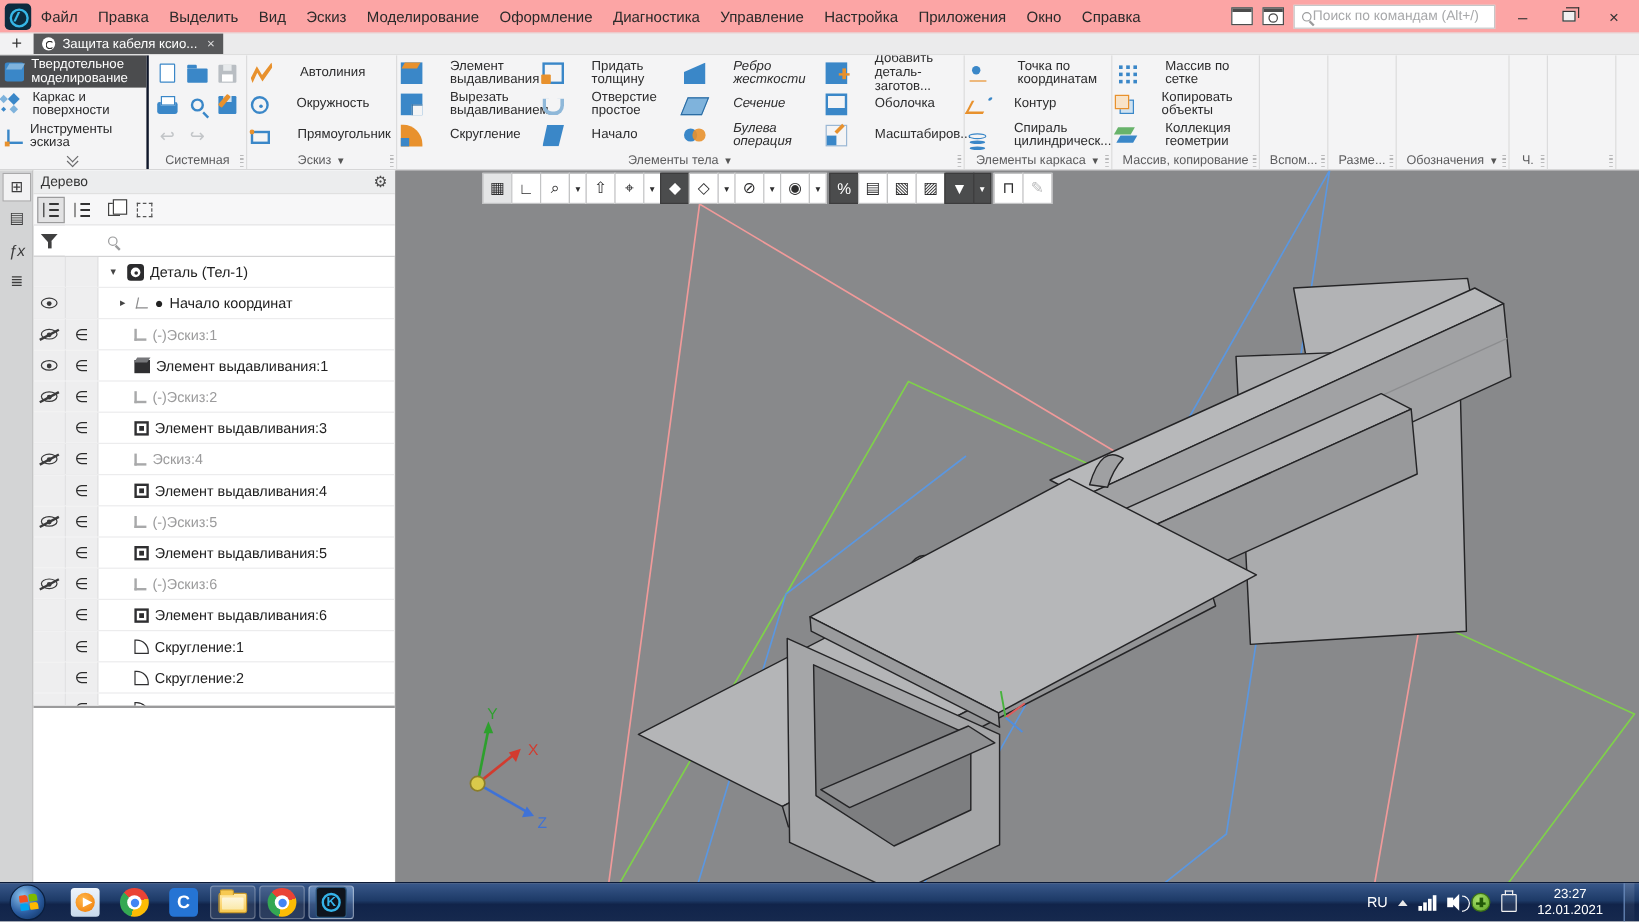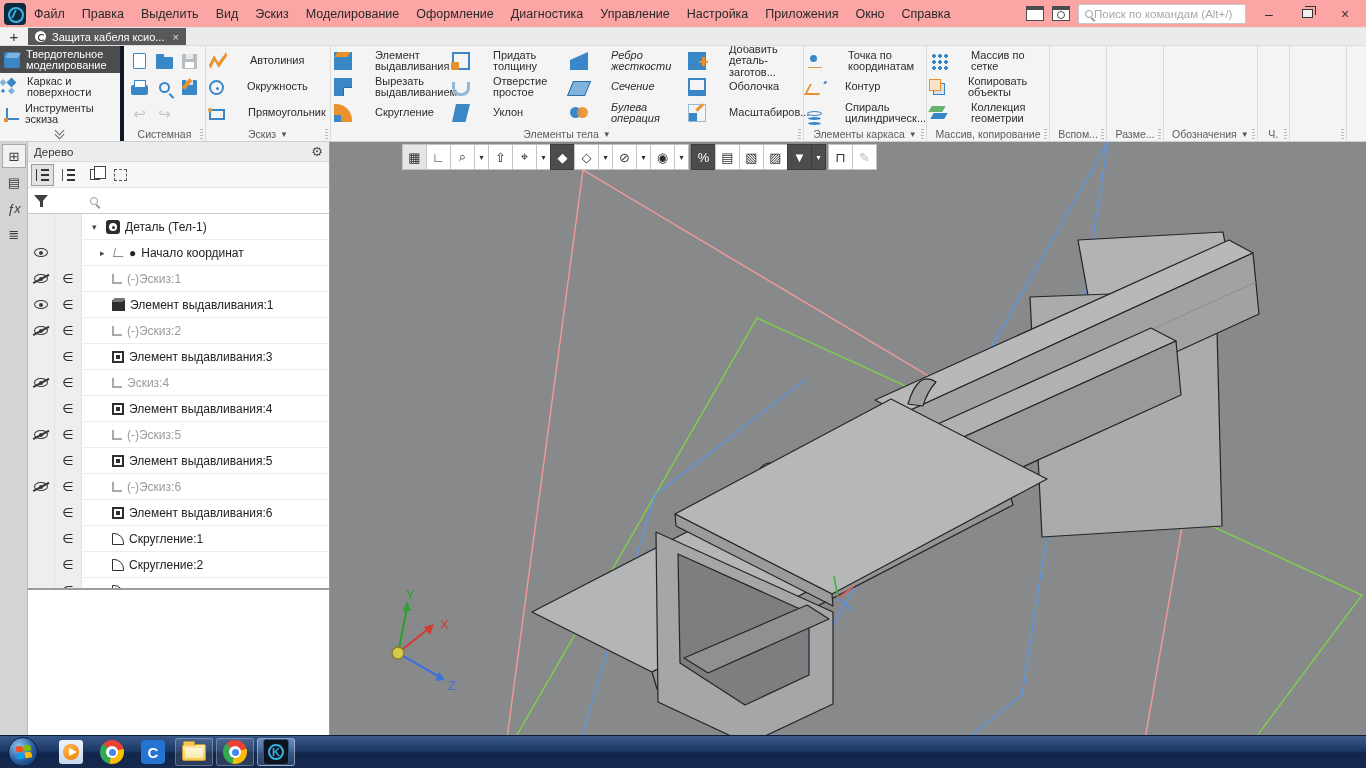--- a/index.html
+++ b/index.html
@@ -41,21 +41,21 @@
   .caret{font-size:8px;color:#555;}
   .rcols{display:flex;}
   .rcol{display:flex;flex-direction:column;}
   .rbtn{height:26px;display:flex;align-items:center;gap:23px;padding:0 3px;font-size:11px;line-height:1.02;color:#2c2c2d;cursor:default;}
   .rgrid{display:flex;flex-direction:column;padding:0 3px;}
   .rrow{display:flex;}
   .pibtn{width:25px;height:26px;display:flex;align-items:center;justify-content:center;}
   .pi.empty{width:25px;}
 
   
-  #pansel{width:124px;flex:0 0 auto;display:flex;flex-direction:column;border-right:4px solid #0f172a;}
+  #pansel{width:124px;flex:0 0 auto;display:flex;flex-direction:column;border-right:2px solid #0f172a;}
   .pitem{height:27px;display:flex;align-items:center;gap:6px;padding:0 4px;font-size:11px;line-height:1.0;color:#2c2c2d;}
   .pitem.active{background:#4b4c4e;color:#fff;}
   .pchev{height:14px;display:flex;align-items:center;justify-content:center;}
   .dchev{width:8px;height:8px;position:relative;}
   .dchev::before,.dchev::after{content:"";position:absolute;left:0;width:6px;height:6px;border-right:1.6px solid #6a6a6c;border-bottom:1.6px solid #6a6a6c;transform:rotate(45deg);}
   .dchev::before{top:-3px;}.dchev::after{top:1px;}
   .ps-cube{width:16px;height:16px;background:#3a87c8;border-radius:2px;position:relative;flex:0 0 auto;}
   .ps-cube::before{content:"";position:absolute;left:1px;top:1px;width:13px;height:5px;background:#7fb3dc;transform:skewX(-30deg);transform-origin:0 100%;}
   .ps-surf{width:7px;height:7px;background:#3a87c8;transform:rotate(45deg);margin:0 6px 0 4px;box-shadow:6px 6px 0 -1px #7fb3dc,-6px 6px 0 -1px #7fb3dc,0 12px 0 -2px #3a87c8;position:relative;top:-4px;flex:0 0 auto;}
   .ps-sk{width:13px;height:12px;border-left:2px solid #3a87c8;border-bottom:2px solid #3a87c8;position:relative;margin-left:2px;flex:0 0 auto;}
@@ -358,21 +358,21 @@
           <div class="rbtn">
             <span class="ci ci-thicken"></span>
             <span>Придать толщину</span>
           </div>
           <div class="rbtn">
             <span class="ci ci-hole"></span>
             <span>Отверстие простое</span>
           </div>
           <div class="rbtn">
             <span class="ci ci-draft"></span>
-            <span>Уклон</span>
+            <span>Начало</span>
           </div>
         </div>
         <div class="rcol" style="width: 118px; font-style: italic;">
           <div class="rbtn">
             <span class="ci ci-rib"></span>
             <span>Ребро жесткости</span>
           </div>
           <div class="rbtn">
             <span class="ci ci-section"></span>
             <span>Сечение</span>
@@ -896,13 +896,31 @@
     </div>
   <div class="tb-app framed">
       <span class="i-folder"></span>
     </div>
   <div class="tb-app framed">
       <span class="i-chrome"></span>
     </div>
   <div class="tb-app current">
       <span class="i-kompas">K</span>
     </div>
+  <div id="tray">
+    <span id="lang">RU</span>
+    <span class="tri-up"></span>
+    <span class="bars">
+        <span style="height:4px"></span>
+        <span style="height:7px"></span>
+        <span style="height:10px"></span>
+        <span style="height:13px"></span>
+      </span>
+    <span class="spk"></span>
+    <span class="av"></span>
+    <span class="clip"></span>
+    <div id="clock">
+      <div>23:27</div>
+      <div>12.01.2021</div>
+    </div>
+    <div id="showdesk"></div>
+  </div>
 </div>
 
 </body></html>

